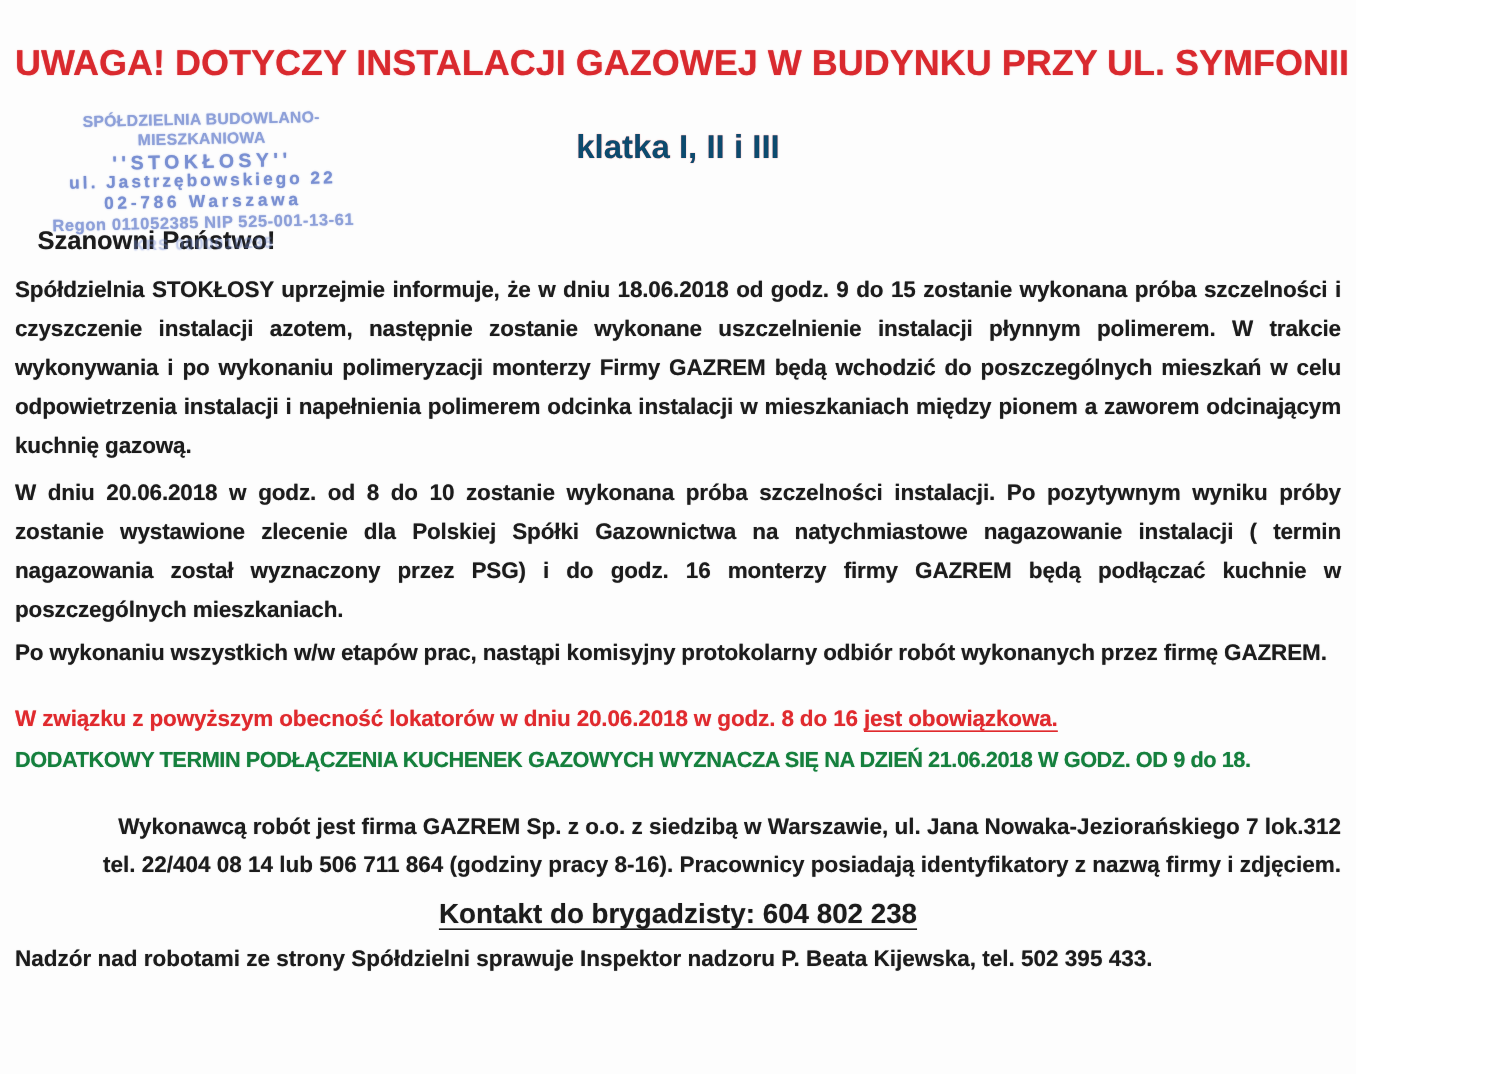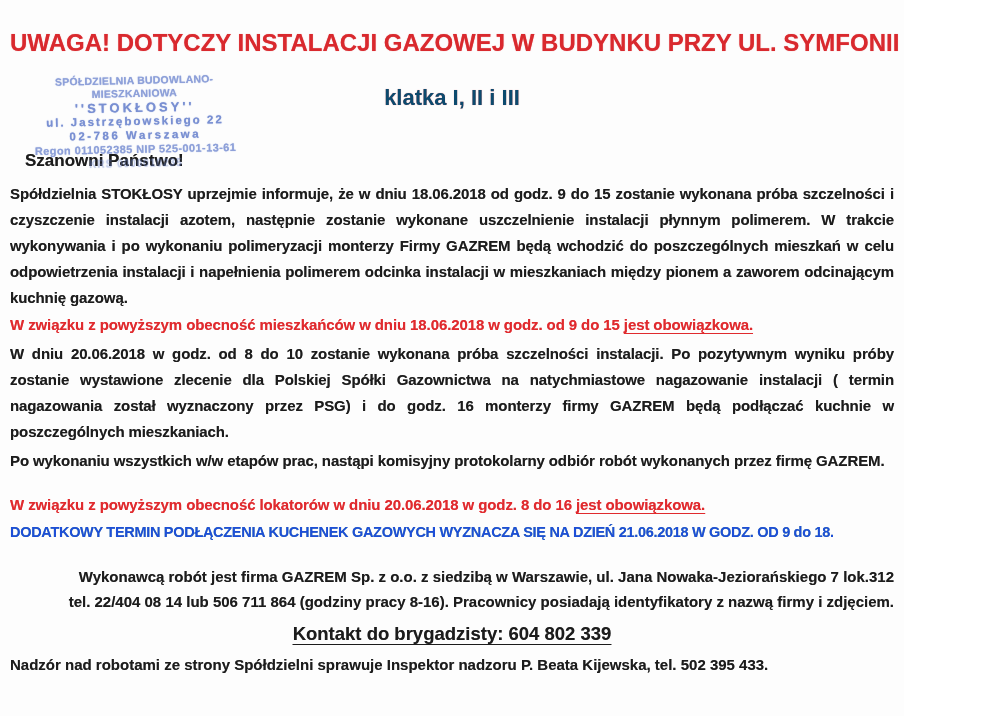--- a/index.html
+++ b/index.html
@@ -59,21 +59,21 @@
   .redline{
     font-size:15px;font-weight:700;line-height:23px;white-space:nowrap;
     color:#e02a2e;text-shadow:0 0 .6px rgba(224,42,46,.6);
     letter-spacing:-.1px;
   }
   .red1{margin-top:2px;}
   .red2{margin-top:20px;}
   .ul-red{text-decoration:underline;text-underline-offset:3px;}
   .greenline{
     margin-top:5px;font-size:14.5px;font-weight:700;line-height:23px;white-space:nowrap;
-    color:#1d4ed8;text-shadow:0 0 .6px rgba(27,123,67,.6);
+    color:#15803d;text-shadow:0 0 .6px rgba(27,123,67,.6);
     letter-spacing:-.3px;
   }
   .center-block{text-align:right;}
   .contractor{margin-top:20px;font-size:15px;font-weight:700;line-height:25px;text-shadow:0 0 .6px rgba(30,30,30,.55);}
   .foreman{
     margin-top:7px;text-align:center;
     font-size:18.5px;line-height:25px;font-weight:700;
     text-shadow:0 0 .6px rgba(30,30,30,.55);
   }
   .foreman span{text-decoration:underline;text-underline-offset:4px;}
@@ -115,34 +115,33 @@
     <div class="s3">ul. Jastrzębowskiego 22</div>
     <div class="s4">02-786 Warszawa</div>
     <div class="s5">Regon 011052385  NIP 525-001-13-61</div>
     <div class="s6">KRS 0000010235</div>
   </div>
 
   <div class="greeting">Szanowni Państwo!</div>
 
   <p class="body just para1">Spółdzielnia STOKŁOSY uprzejmie informuje, że w dniu 18.06.2018 od godz. 9 do 15 zostanie wykonana próba szczelności i czyszczenie instalacji azotem, następnie zostanie wykonane uszczelnienie instalacji płynnym polimerem. W trakcie wykonywania i po wykonaniu polimeryzacji monterzy Firmy GAZREM będą wchodzić do poszczególnych mieszkań w celu odpowietrzenia instalacji i napełnienia polimerem odcinka instalacji w mieszkaniach między pionem a zaworem odcinającym kuchnię gazową.</p>
 
-  <p class="redline red1"><span>W związku z powyższym obecność mieszkańców w dniu 18.06.2018 w godz. od 9 do 15 </span><span class="ul-red">jest obowiązkowa.</span></p>
 
   <p class="body just para2">W dniu 20.06.2018 w godz. od 8 do 10 zostanie wykonana próba szczelności instalacji. Po pozytywnym wyniku próby zostanie wystawione zlecenie dla Polskiej Spółki Gazownictwa na natychmiastowe nagazowanie instalacji ( termin nagazowania został wyznaczony przez PSG) i do godz. 16 monterzy firmy GAZREM będą podłączać kuchnie w poszczególnych mieszkaniach.</p>
 
   <p class="body nowrap para3">Po wykonaniu wszystkich w/w etapów prac, nastąpi komisyjny protokolarny odbiór robót wykonanych przez firmę GAZREM.</p>
 
   <p class="redline red2"><span>W związku z powyższym obecność lokatorów w dniu 20.06.2018 w godz. 8 do 16 </span><span class="ul-red">jest obowiązkowa.</span></p>
 
   <p class="greenline">DODATKOWY TERMIN PODŁĄCZENIA KUCHENEK GAZOWYCH WYZNACZA SIĘ NA DZIEŃ 21.06.2018 W GODZ. OD 9 do 18.</p>
 
   <div class="center-block contractor">
     <div class="nowrap">Wykonawcą robót jest firma GAZREM Sp. z o.o.  z siedzibą w Warszawie, ul. Jana Nowaka-Jeziorańskiego 7 lok.312</div>
     <div class="nowrap">tel. 22/404 08 14  lub 506 711 864 (godziny pracy 8-16). Pracownicy posiadają identyfikatory z nazwą firmy i zdjęciem.</div>
   </div>
 
-  <div class="foreman"><span>Kontakt do brygadzisty: 604 802 339</span></div>
+  <div class="foreman"><span>Kontakt do brygadzisty: 604 802 238</span></div>
 
 
   <div class="supervision">Nadzór nad robotami ze strony Spółdzielni sprawuje Inspektor nadzoru P. Beata Kijewska, tel. 502 395 433.</div>
 
 
 </div>
 
 </body></html>

